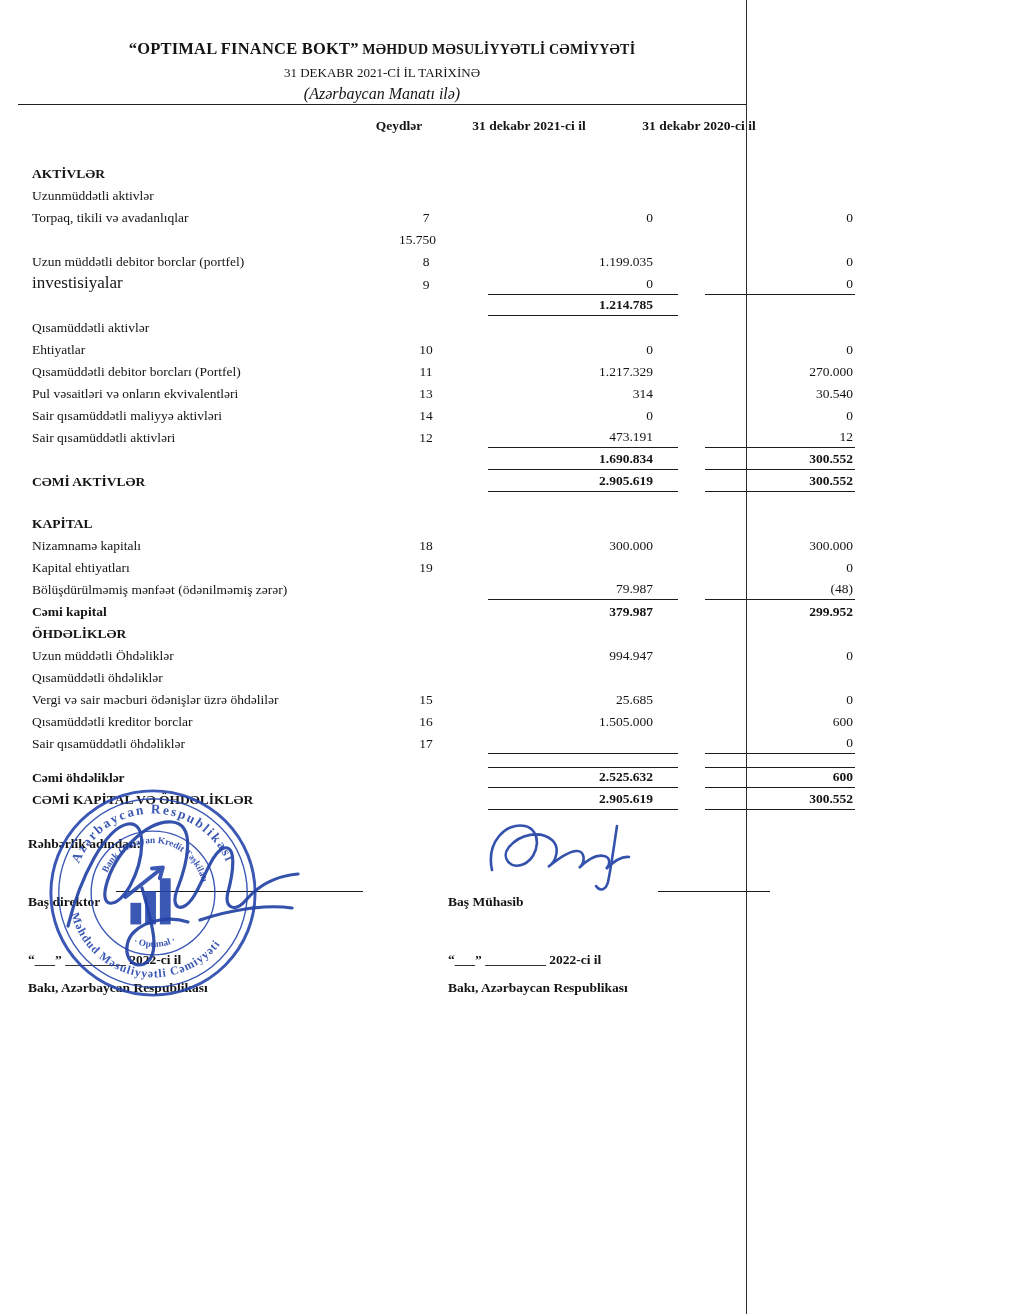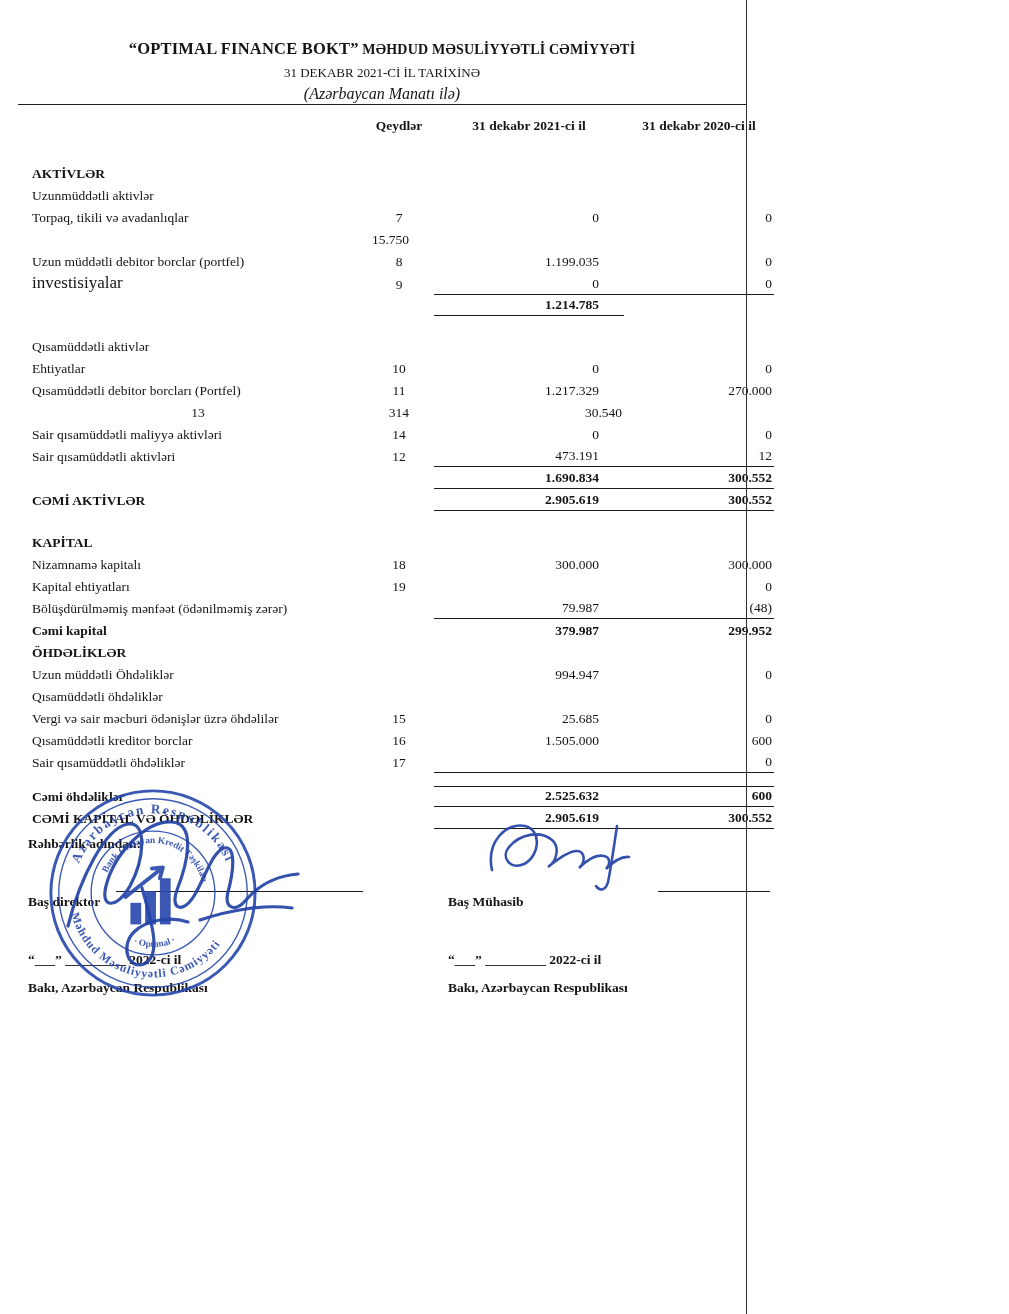--- a/index.html
+++ b/index.html
@@ -13,31 +13,31 @@
   .header { position:absolute; left:18px; top:27px; width:728px; text-align:center; z-index:4; }
   .h1 { font-size:14px; font-weight:bold; letter-spacing:.2px;margin-top:12px; }
   .h1 .co { font-size:16.5px; }
   .h2 { font-size:13.5px; font-weight:bold; margin-top:4px; letter-spacing:.3px; }
   .h3 { font-size:13px; font-weight:normal; margin-top:6px; }
   .h4 { font-size:16px; font-style:italic; margin-top:4px; }
 
   .table { position:absolute; left:32px; top:118px; width:742px; font-size:13.5px; z-index:4; }
   .thead, .row { display:grid; grid-template-columns:332px 70px 190px 150px; }
   .thead { font-weight:bold; height:22px; margin-bottom:22px; }
-  .row { height:22px; align-items:end; }
+  .row { height:22px; align-items:end;gap:27px; }
   .c { padding:1px 0 2px 0; }
   .note { text-align:center; }
   .v1 { text-align:right; padding-right:25px; }
   .v2 { text-align:right; padding-right:2px; }
   .thc { text-align:center; padding:0; }
   .b { font-weight:bold; }
   .big { font-size:17px; }
   .ub { border-bottom:1.4px solid #1c1c1c; }
   .ut { border-top:1.4px solid #1c1c1c; }
-  .mt-qisa { margin-top:19px; }
+  .mt-qisa { margin-top:0; }
   .mt-kapital { margin-top:20px; }
   .mt-cemi-ohd { margin-top:12px; }
 
   .footer { position:absolute; left:28px; top:836px; width:742px; font-size:13.5px; z-index:6; }
   .fo { position:absolute; font-weight:bold; white-space:nowrap; }
   .onbehalf { left:0; top:0; }
   .role-left { left:0; top:58px; }
   .role-right { left:420px; top:58px; }
   .sig-line { position:absolute; border-top:1.4px solid #1c1c1c; }
   .sl-left { left:88px; top:55px; width:247px; }
@@ -127,20 +127,21 @@
       <div class="c v1">0</div>
       <div class="c v2">0</div>
     </div>
     <div class="row">
       <div class="c">Qısamüddətli debitor borcları (Portfel)</div>
       <div class="c note">11</div>
       <div class="c v1">1.217.329</div>
       <div class="c v2">270.000</div>
     </div>
     <div class="row">
+      <div class="c">Pul vəsaitləri və onların ekvivalentləri</div>
       <div class="c note">13</div>
       <div class="c v1">314</div>
       <div class="c v2">30.540</div>
     </div>
     <div class="row">
       <div class="c">Sair qısamüddətli maliyyə aktivləri</div>
       <div class="c note">14</div>
       <div class="c v1">0</div>
       <div class="c v2">0</div>
     </div>

